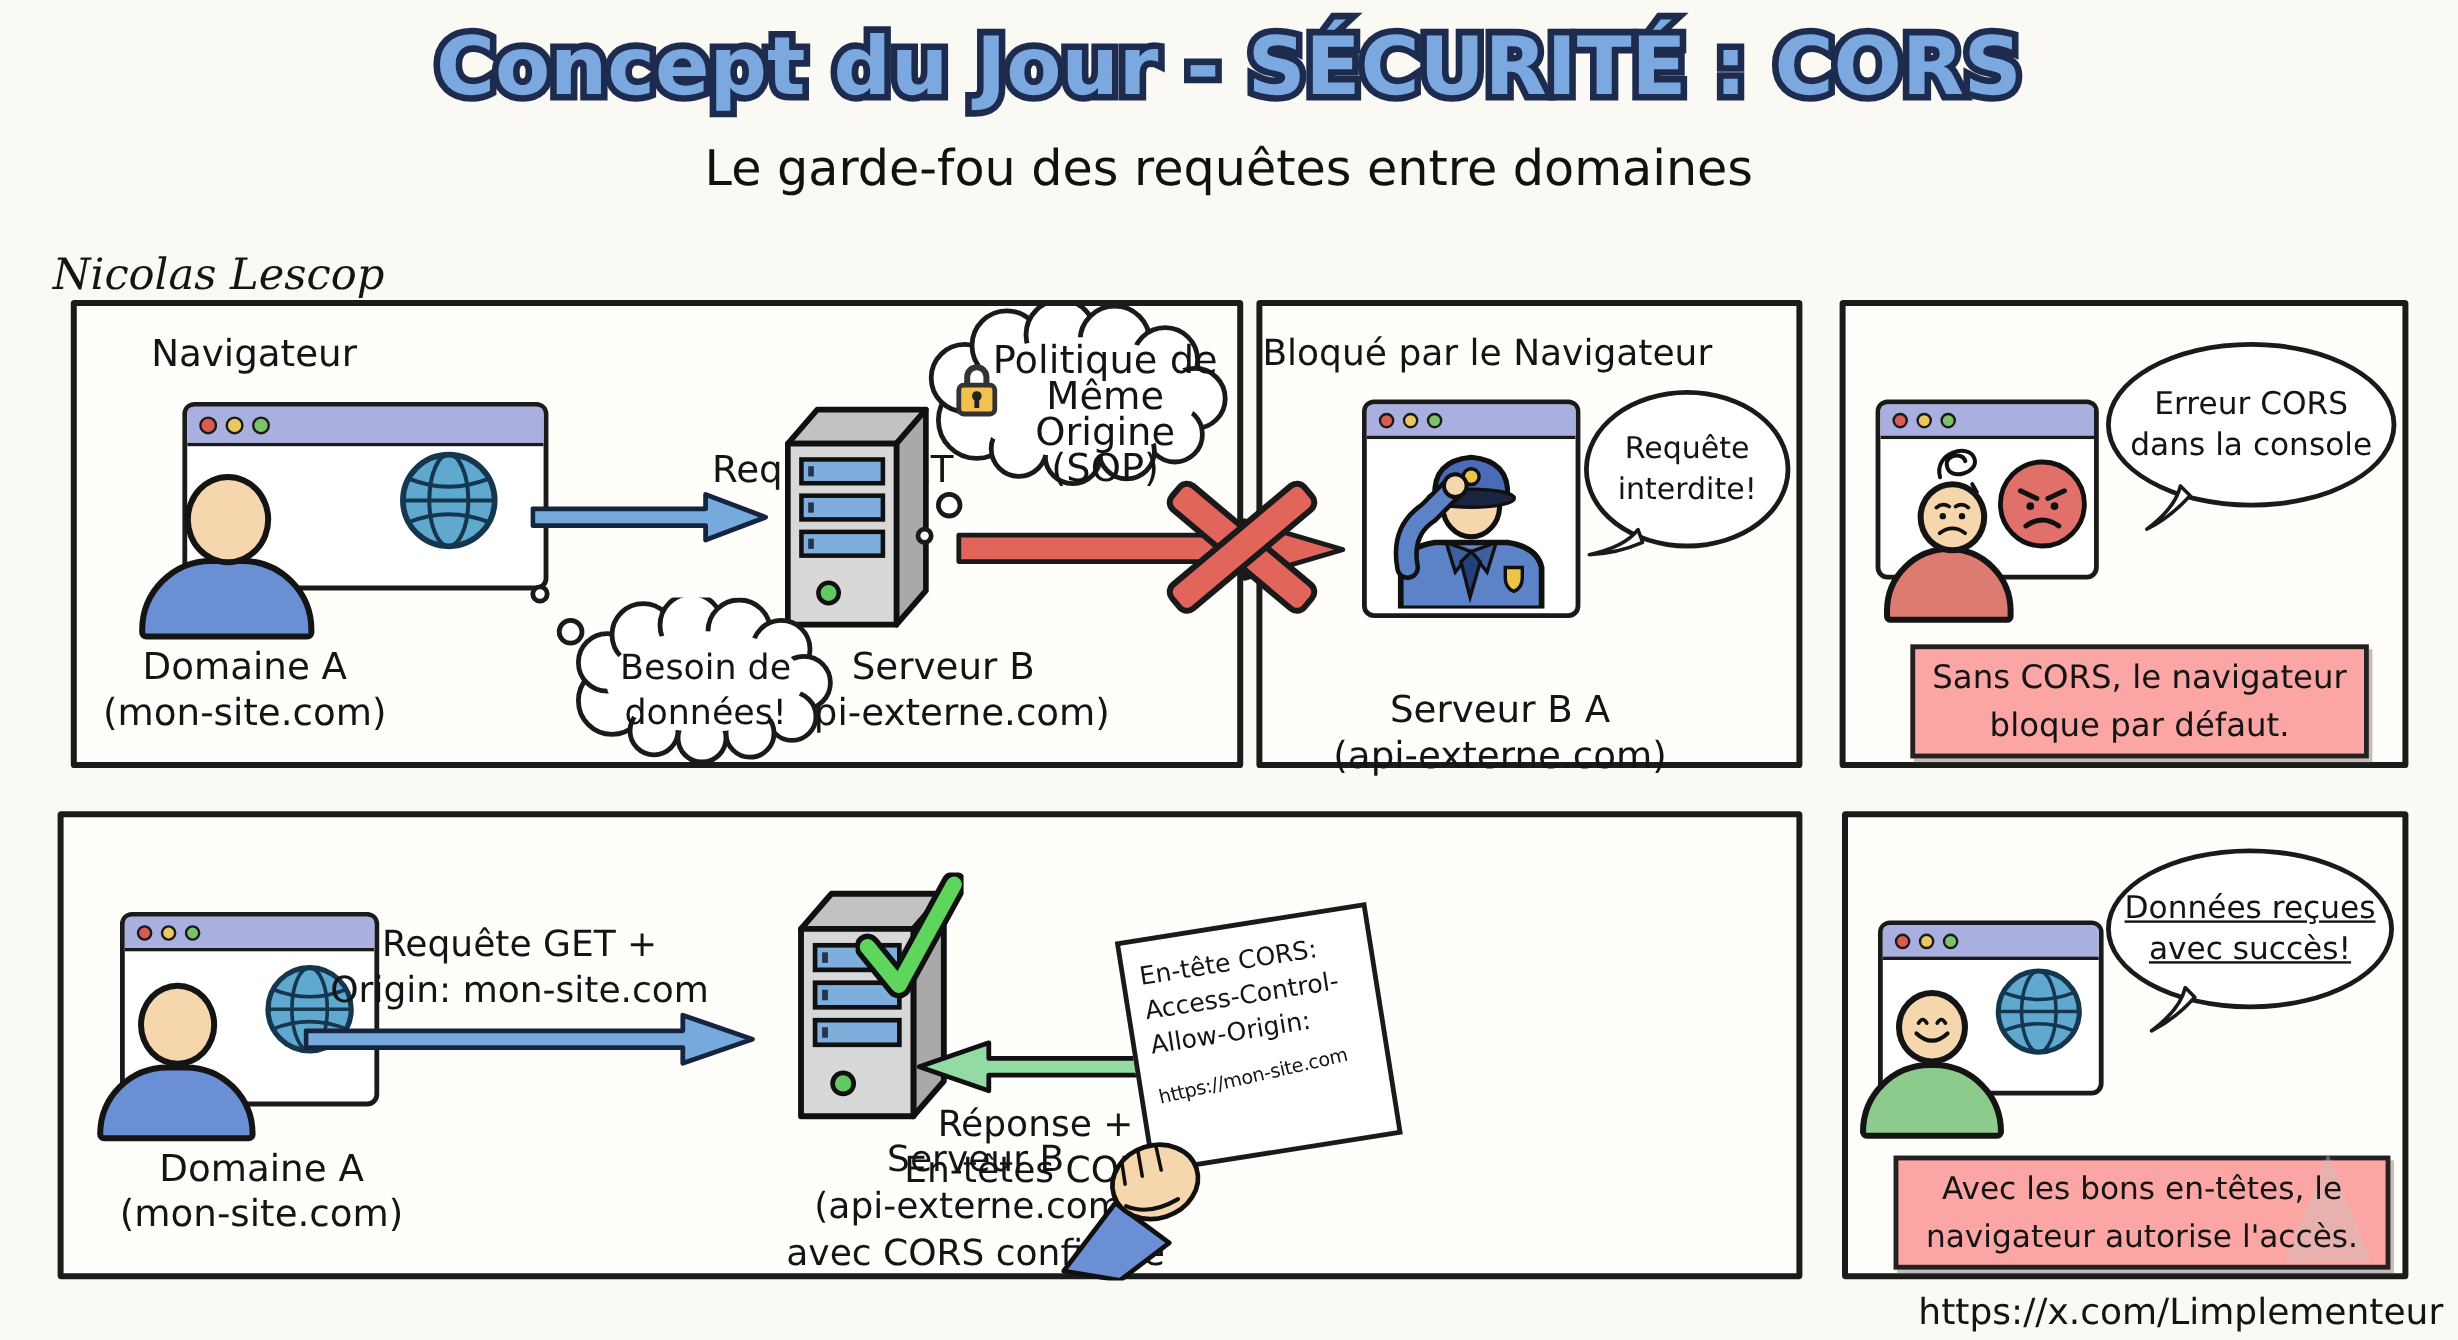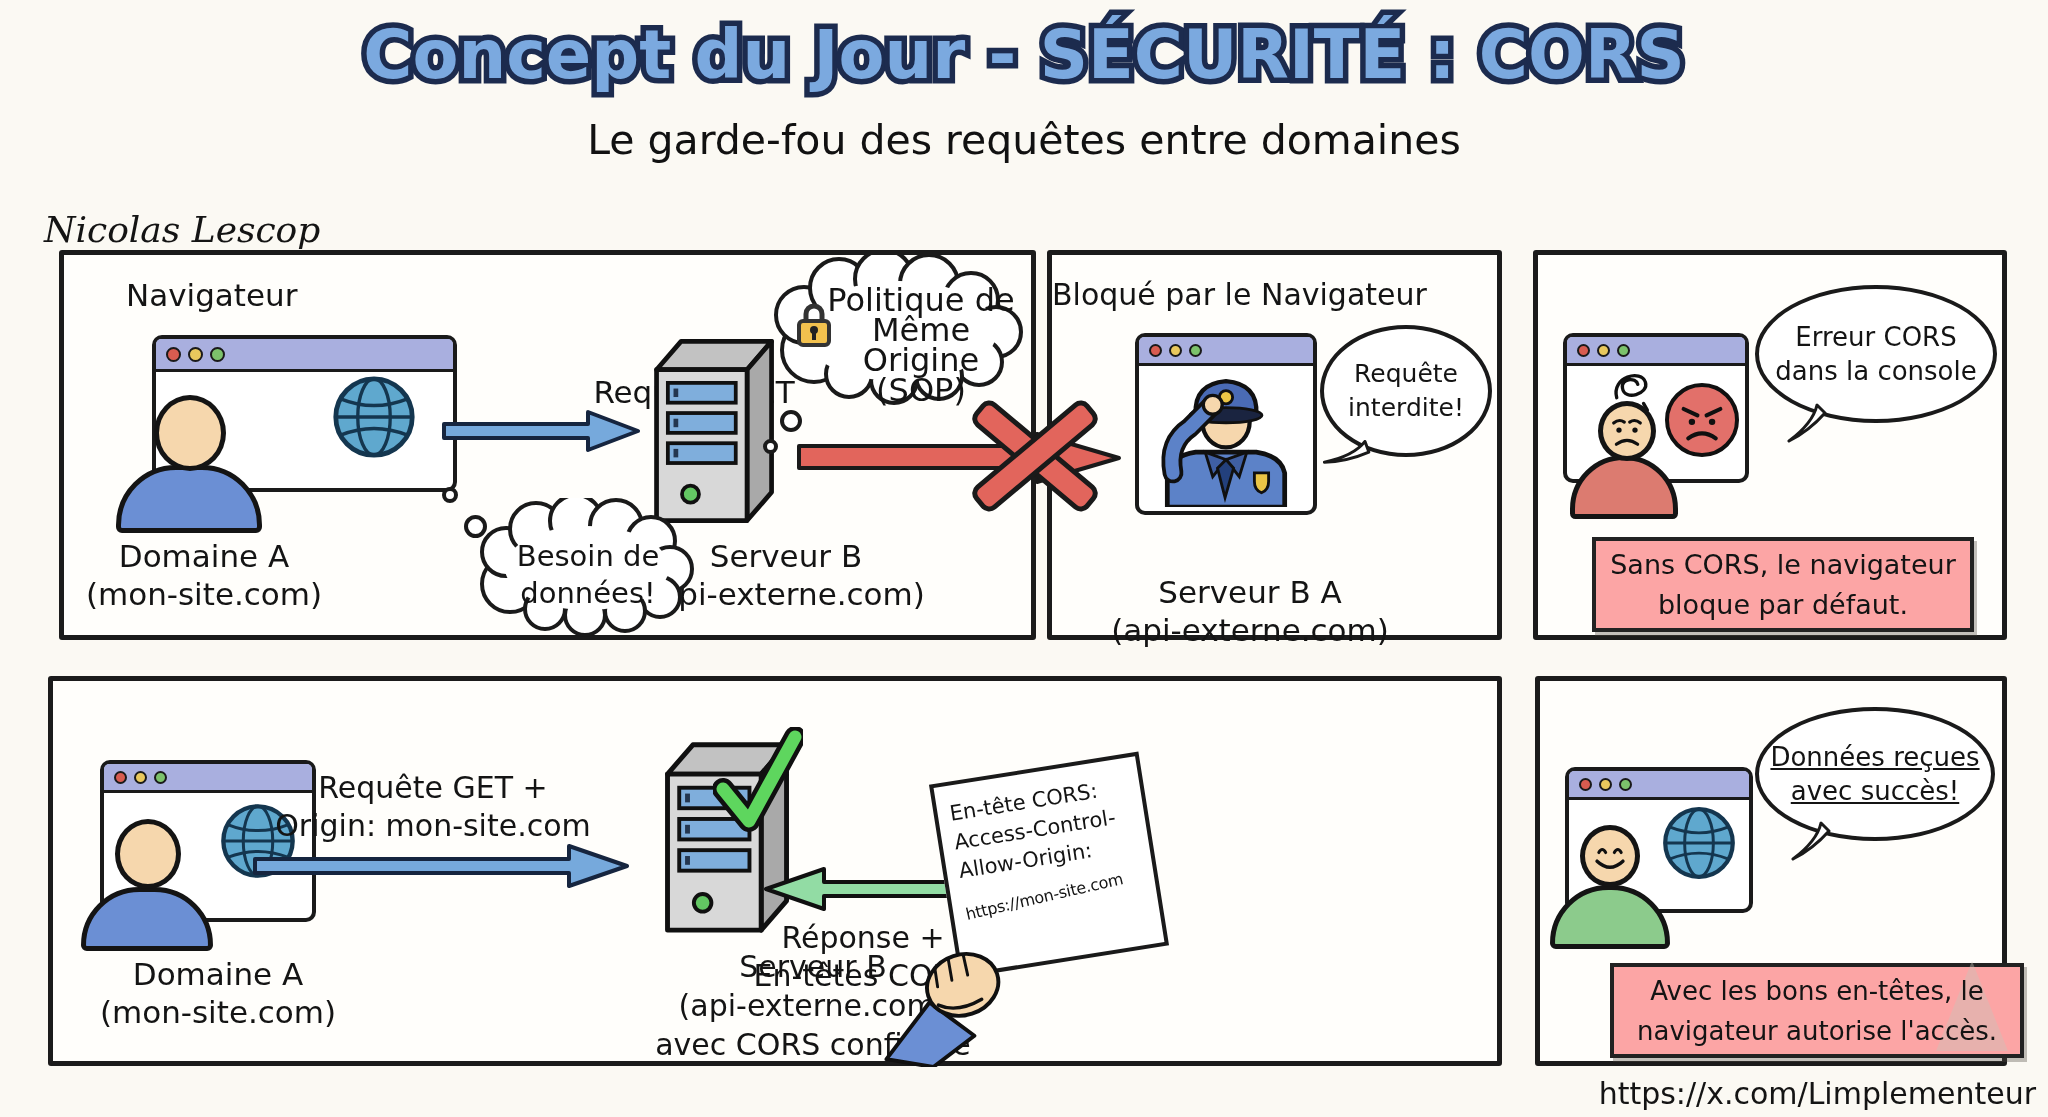--- a/index.html
+++ b/index.html
@@ -377,21 +377,21 @@
   </div>
 
   <div class="bubble" style="left:215px;top:26px;width:240px;height:134px;text-decoration:underline;">
     <div class="txt" style="font-size:26px;">Données reçues</div>
     <div class="txt" style="font-size:26px;">avec succès!</div>
     <svg class="tail" style="left:30px;bottom:-26px;" viewBox="0 0 42 42">
       <path d="M32,2 Q28,20 4,38 Q24,28 40,10 Z" fill="#fff" stroke="#1A1A1A" stroke-width="3" stroke-linejoin="round"></path>
     </svg>
   </div>
 
-  <div class="note" style="left:38px;top:282px;width:414px;height:95px;margin-left:32px;">
+  <div class="note" style="left:38px;top:282px;width:414px;height:95px;">
     <svg class="abs" style="right:6px;top:-34px;opacity:0.4;" width="86" height="120" viewBox="0 0 86 120">
       <polygon points="8,118 44,28 80,118" fill="#C9C4BB"></polygon>
     </svg>
     <div class="txt" style="font-size:26px;position:relative;">Avec les bons en-têtes, le</div>
     <div class="txt" style="font-size:26px;position:relative;">navigateur autorise l'accès.</div>
   </div>
 </div>
 
 <div class="abs footer-url">https://x.com/Limplementeur</div>
 

